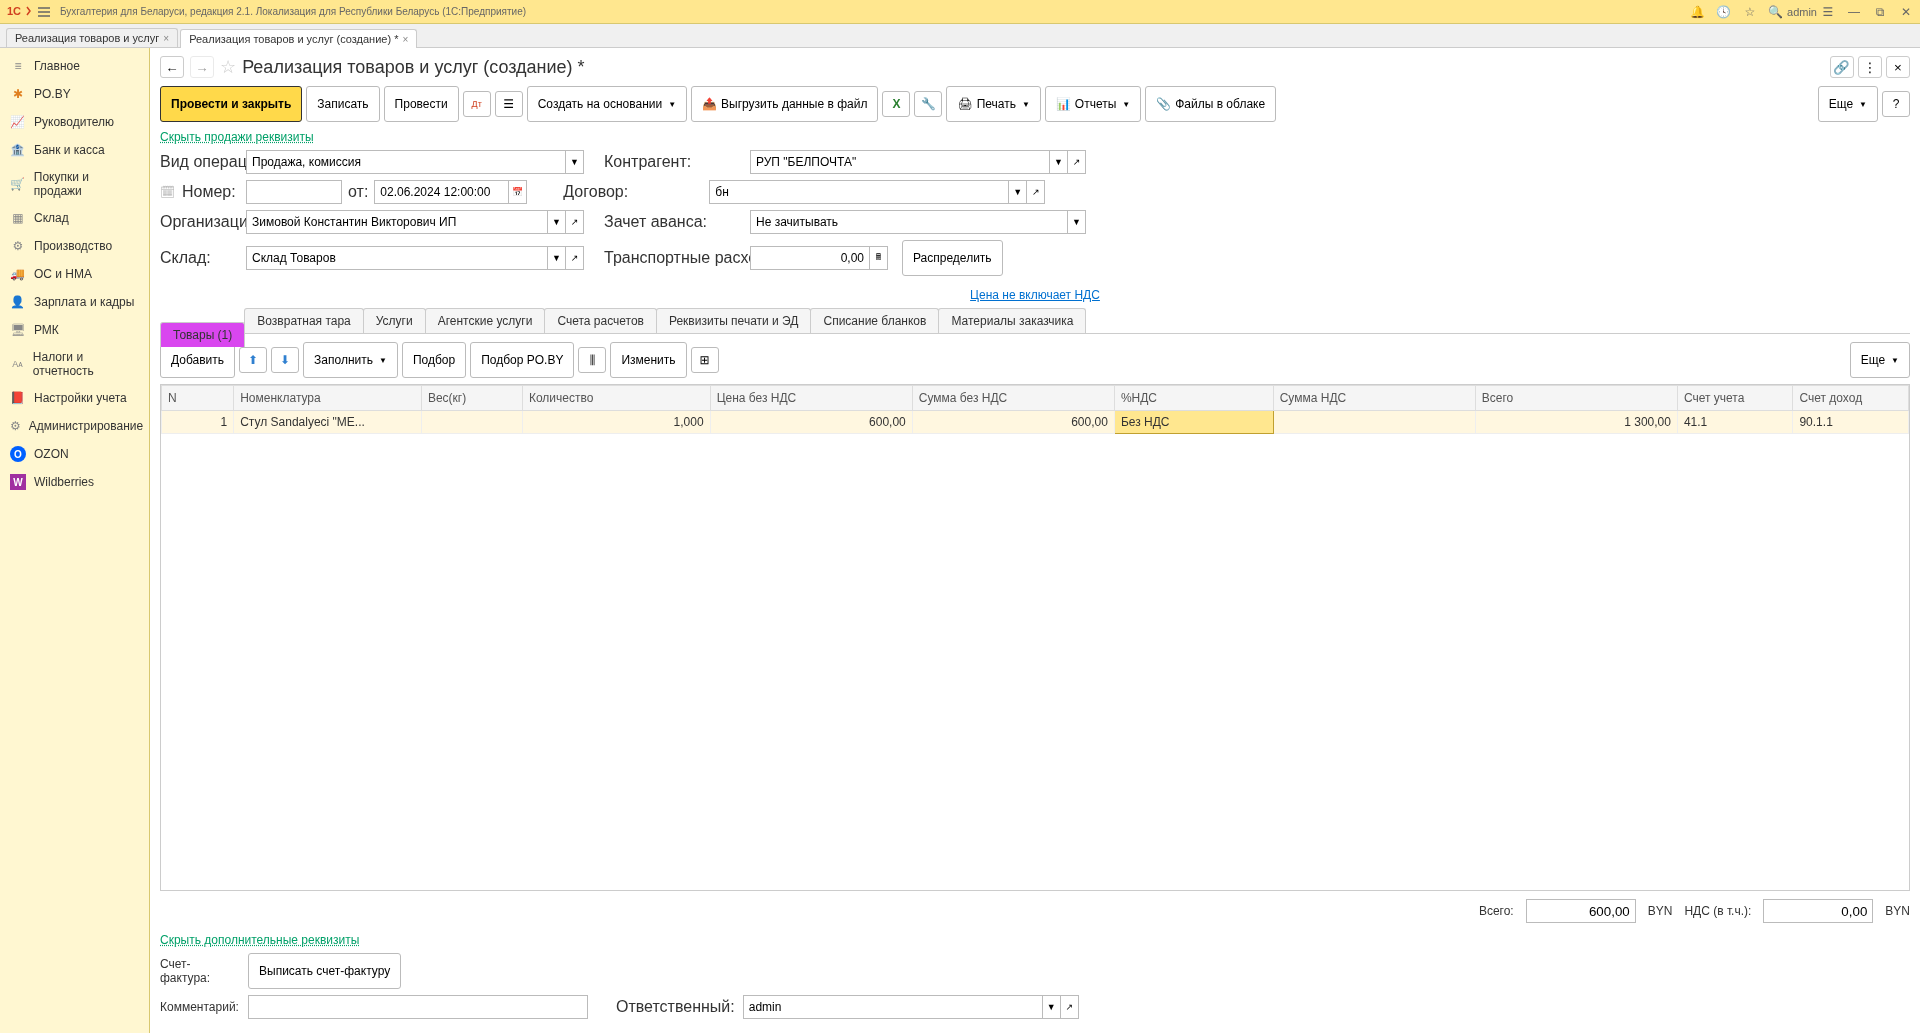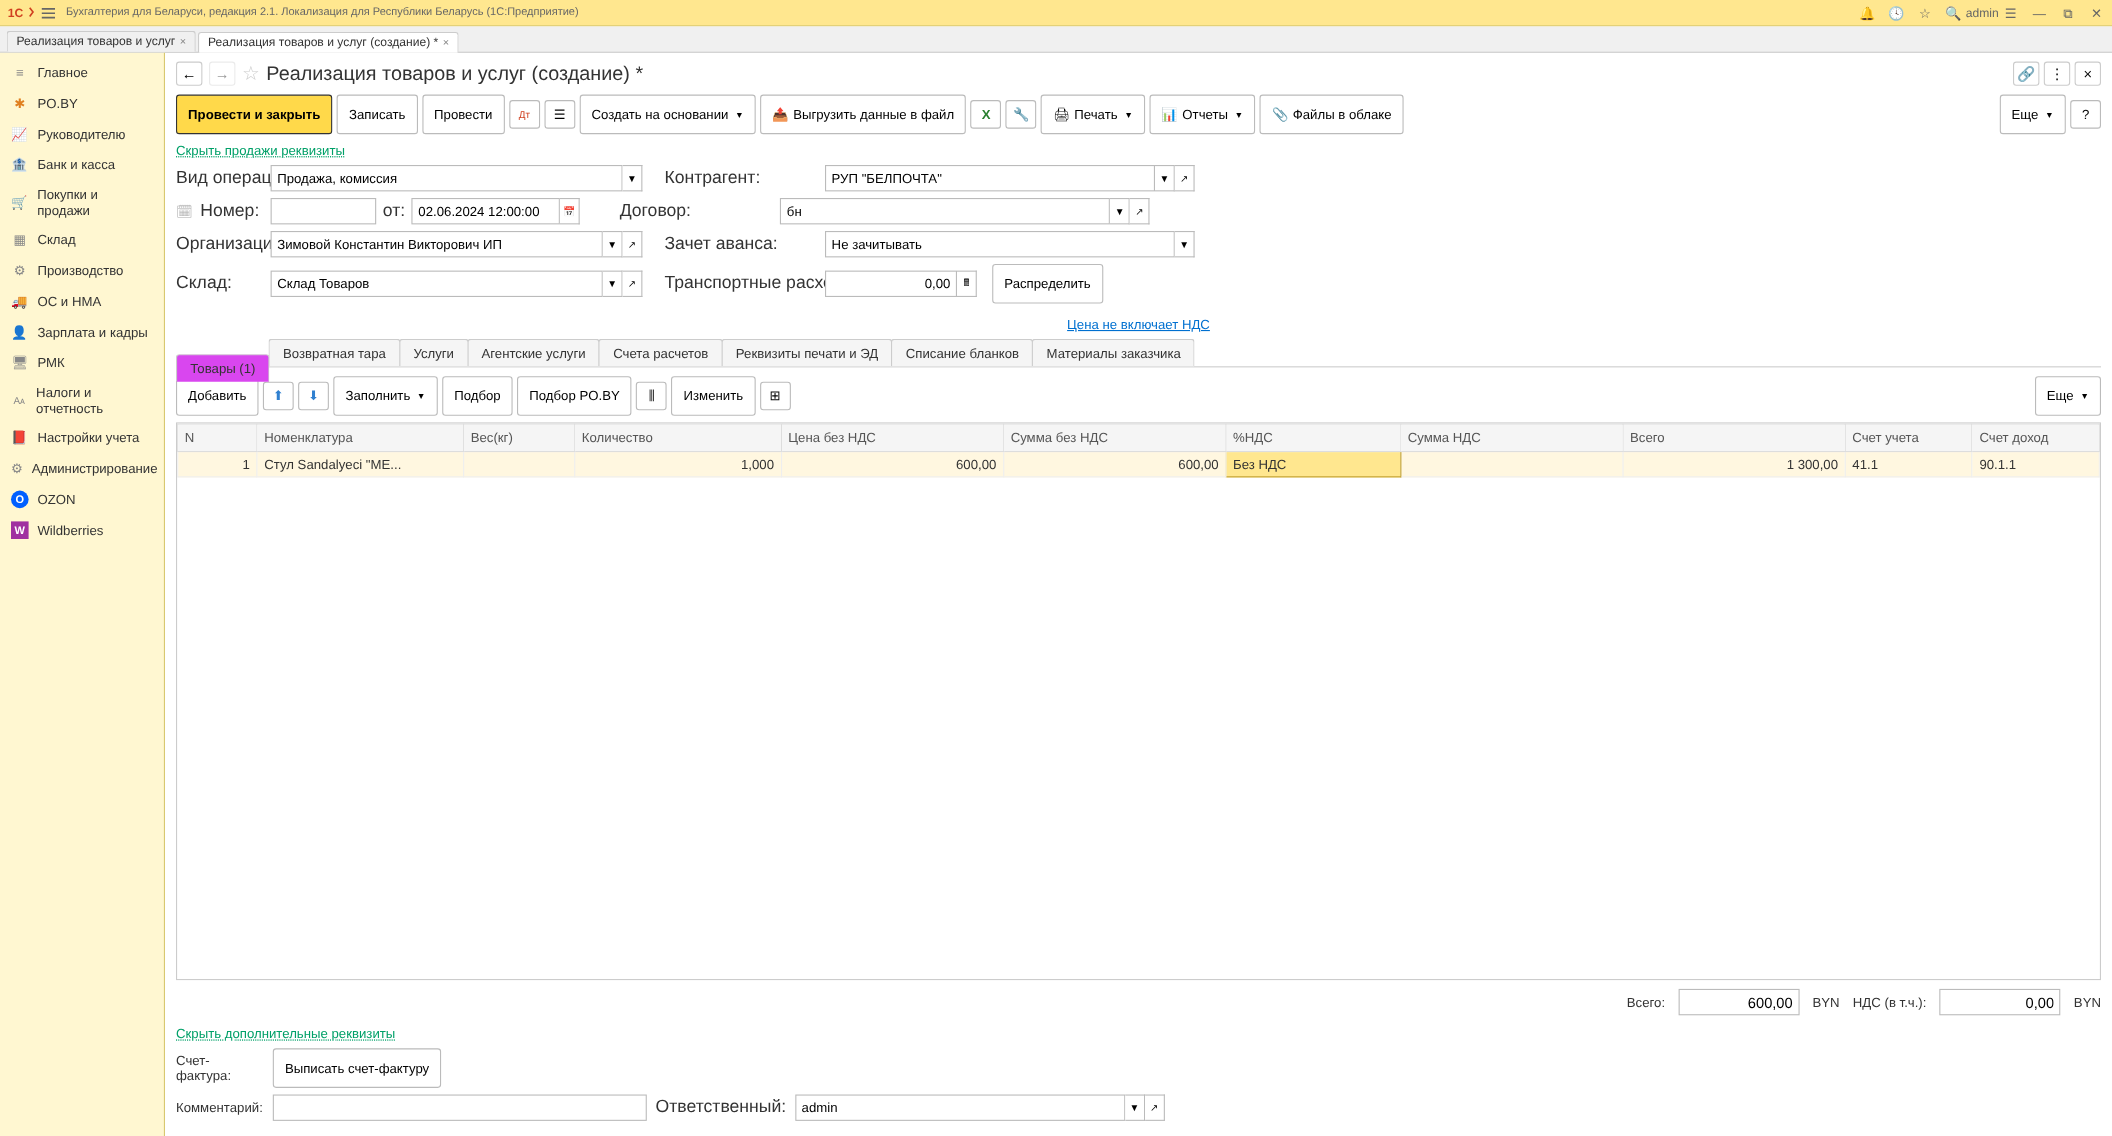--- a/index.html
+++ b/index.html
@@ -406,21 +406,21 @@
       <a class="link-green">Скрыть дополнительные реквизиты</a>
       <div class="bottom-row" style="margin-top:6px">
         <span class="bottom-label">Счет-фактура:</span>
         <button class="btn">
             <span>Выписать счет-фактуру</span>
           </button>
       </div>
       <div class="bottom-row">
         <span class="bottom-label">Комментарий:</span>
         <input class="text-input" style="width: 340px;" value="">
-        <span class="form-label" style="">Ответственный:</span>
+        <span class="form-label" style="margin-left:20px">Ответственный:</span>
         <div class="input-combo">
           <input class="text-input" style="width: 300px;" value="admin">
           <button class="combo-btn">▼</button>
           <button class="combo-btn">↗</button>
         </div>
       </div>
     </div>
 
   </div>
 </div>

